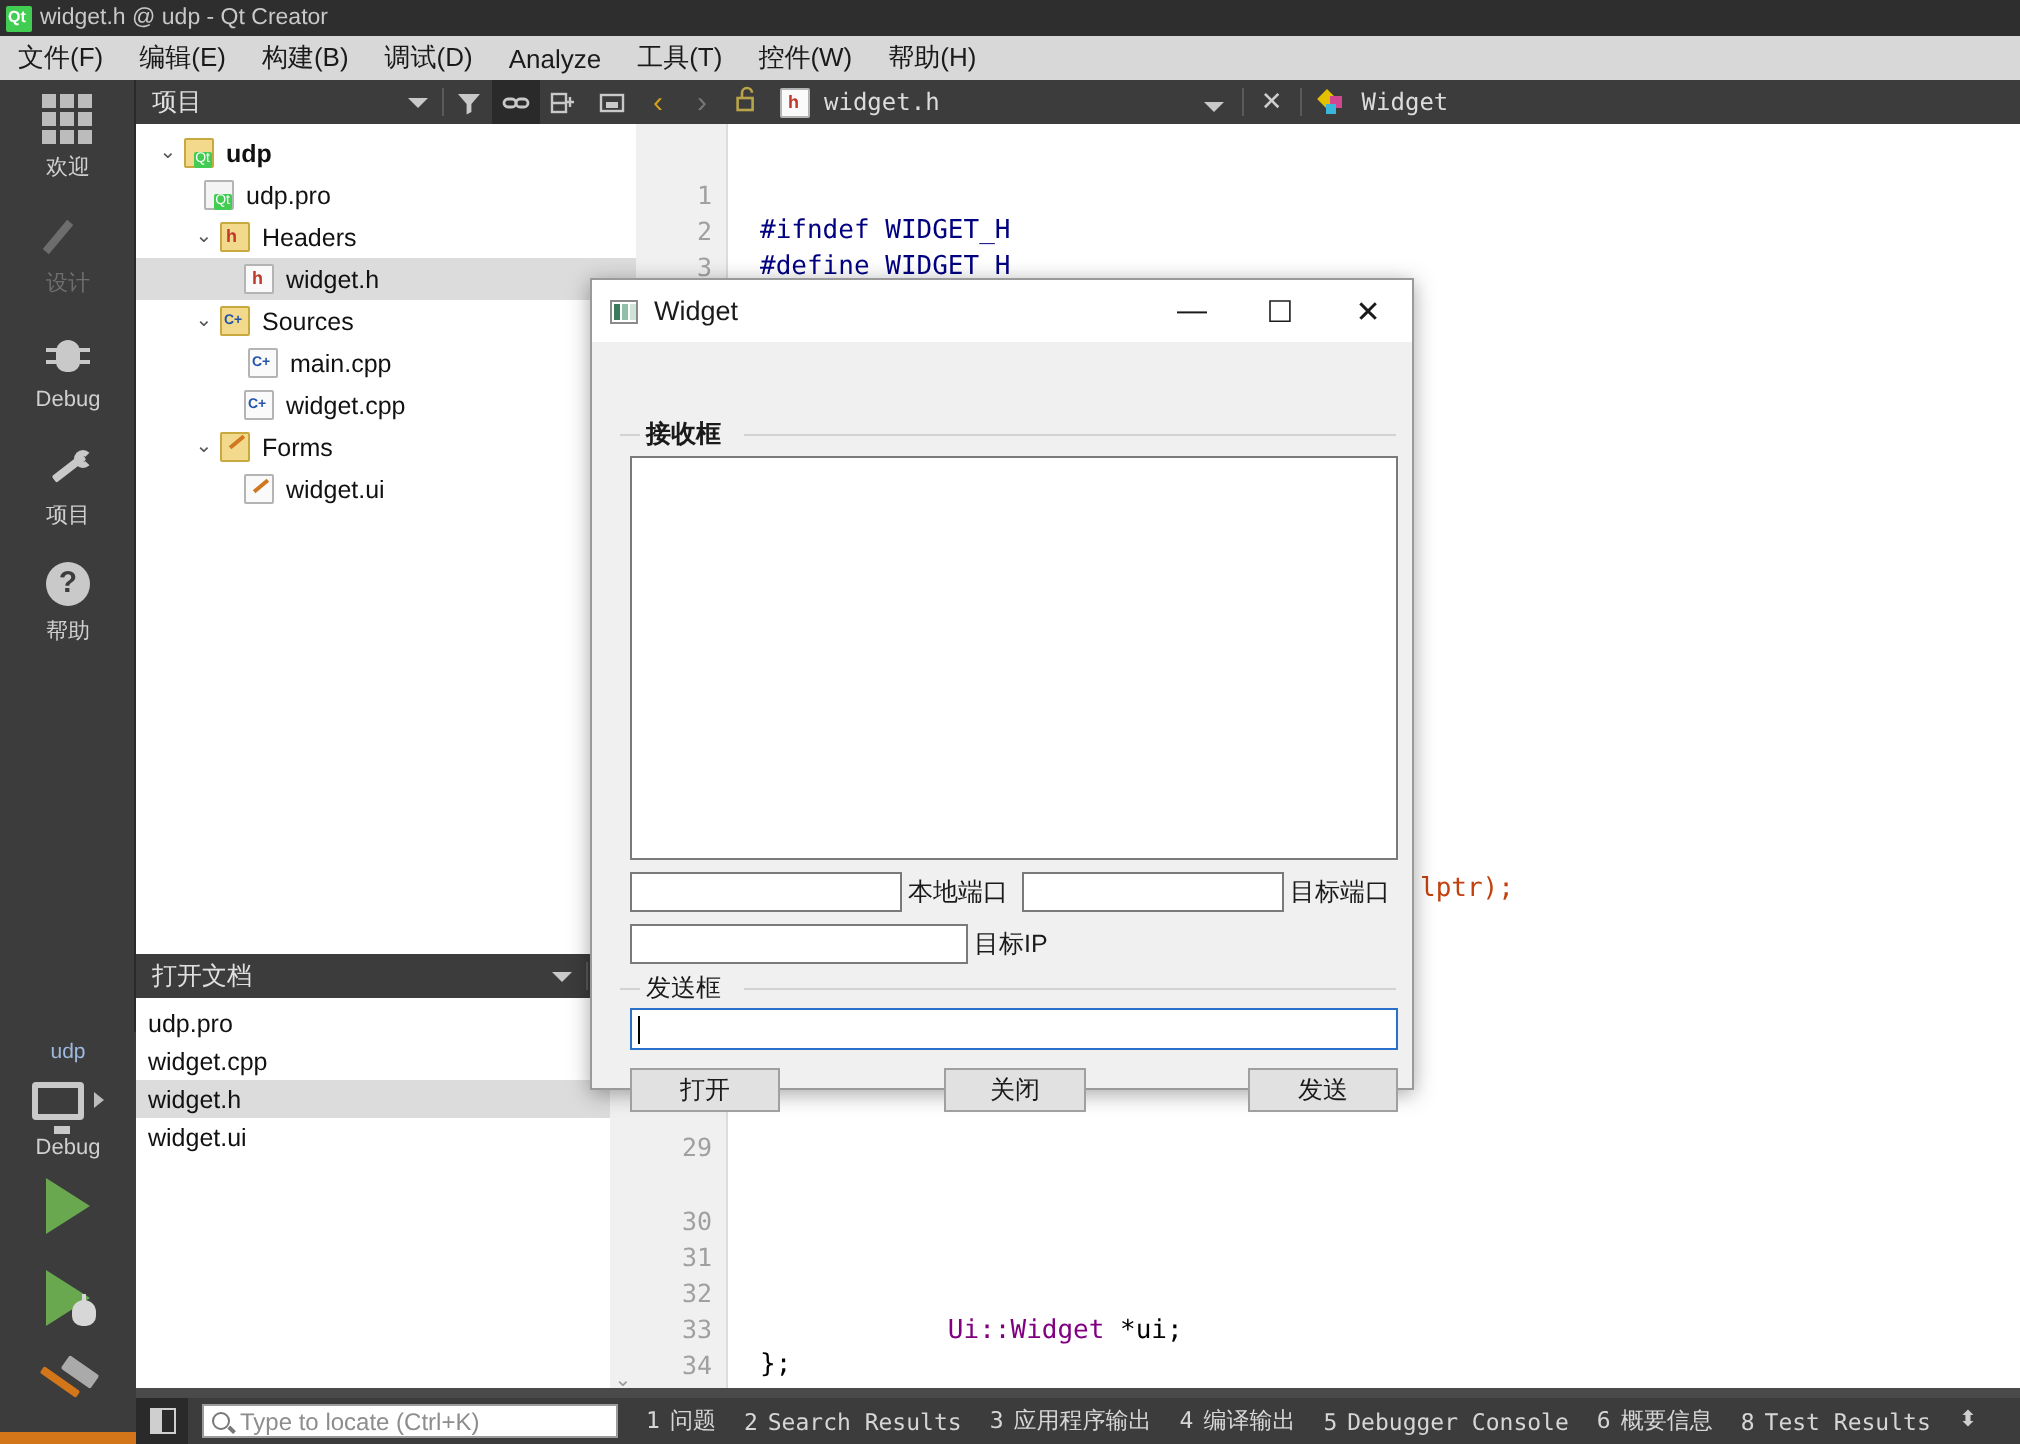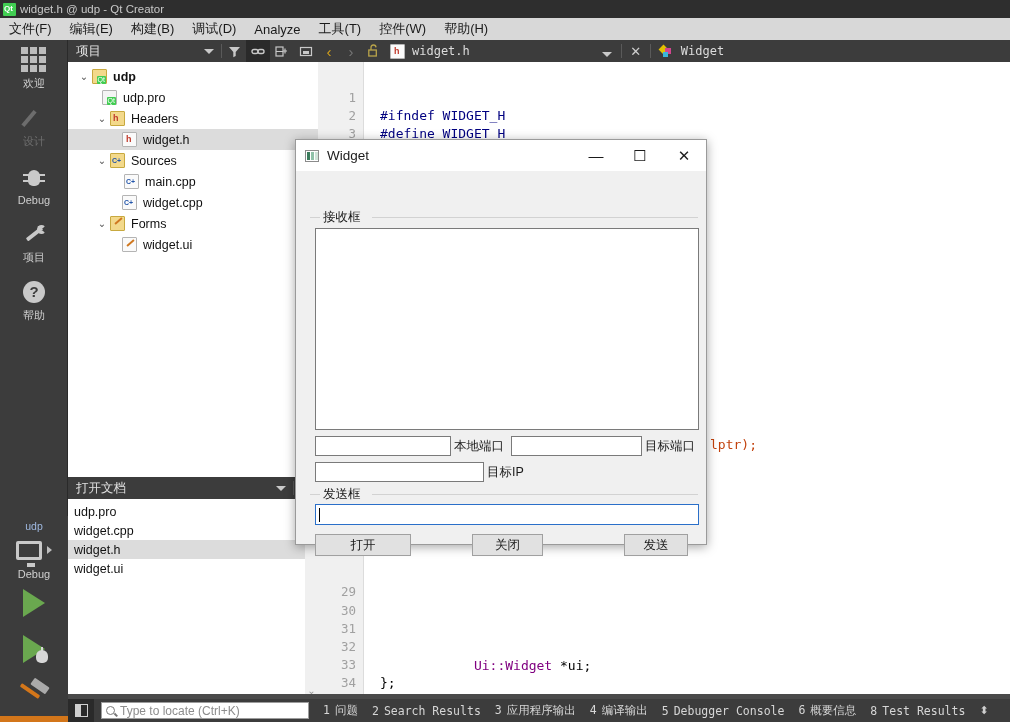--- a/index.html
+++ b/index.html
@@ -400,21 +400,21 @@
       <span class="lnum">4</span>
       <span class="ctext">
         <span class="pre">#include </span><span class="inc">&lt;QWidget&gt;</span>
       </span>
     </div>
 
     <div class="codeline" style="position:absolute;top:355px;left:0;width:692px;">
       <span class="ctext op" style="left:392px;">lptr);</span>
     </div>
 
-    <div class="codeline" style="position:absolute;top:502px;left:0;width:692px;">
+    <div class="codeline" style="position:absolute;top:484px;left:0;width:692px;">
       <span class="lnum">29</span>
     </div>
     <div class="codeline" style="position:absolute;top:521px;left:0;width:692px;">
       <span class="lnum">30</span>
     </div>
     <div class="codeline" style="position:absolute;top:539px;left:0;width:692px;">
       <span class="lnum">31</span>
       <span class="ctext">
         <span class="ty">    Ui::Widget</span><span class="pl"> *ui;</span>
       </span>
@@ -449,21 +449,21 @@
     <span class="dtext">Widget</span>
     <span class="wb">—</span>
     <span class="wb">☐</span>
     <span class="wb">✕</span>
   </div>
 
   <div id="dlgbody">
 
     <div class="groupbox" style="left:14px; top:38px; width:388px; height:18px;">
       <span class="gbstub" style="left:0;width:10px;"></span>
-      <span class="gblabel" style="left:10px;">接收框</span>
+      <span class="gblabel" style="left:10px;font-weight:bold;">接收框</span>
       <span class="gbline" style="left:62px;right:0;width:326px;"></span>
     </div>
     <div class="txtarea" style="left:19px; top:57px; width:384px; height:202px;">
       <span style="display:block;padding:3px;font-size:12.5px;"></span>
     </div>
 
     <div class="lineedit" style="left:19px; top:265px; width:136px; height:20px;">
       <span style="display:block;padding:2px 3px;font-size:12.5px;"></span>
     </div>
     <span class="fieldlbl" style="left:158px; top:267px;">本地端口</span>
@@ -480,27 +480,27 @@
     <div class="groupbox" style="left:14px; top:315px; width:388px; height:18px;">
       <span class="gbstub" style="left:0;width:10px;"></span>
       <span class="gblabel" style="left:10px;">发送框</span>
       <span class="gbline" style="left:62px;width:326px;"></span>
     </div>
     <div class="lineedit focus" style="left:19px; top:333px; width:384px; height:21px;">
       <span class="caret"></span>
       <span style="display:block;padding:2px 5px;font-size:12.5px;"></span>
     </div>
 
-    <div class="pbtn" style="left:19px; top:363px; width:96px;">
+    <div class="pbtn" style="left:19px; top:363px; width:75px;">
       <span>打开</span>
     </div>
     <div class="pbtn" style="left:176px; top:363px; width:71px;">
       <span>关闭</span>
     </div>
-    <div class="pbtn" style="left:328px; top:363px; width:64px;">
+    <div class="pbtn" style="left:328px; top:363px; width:75px;">
       <span>发送</span>
     </div>
   </div>
 </div>
 
 <div id="tabstrip"></div>
 <div id="bottombar">
   <span class="sqbtn">
       <span class="sq"></span>
     </span>

